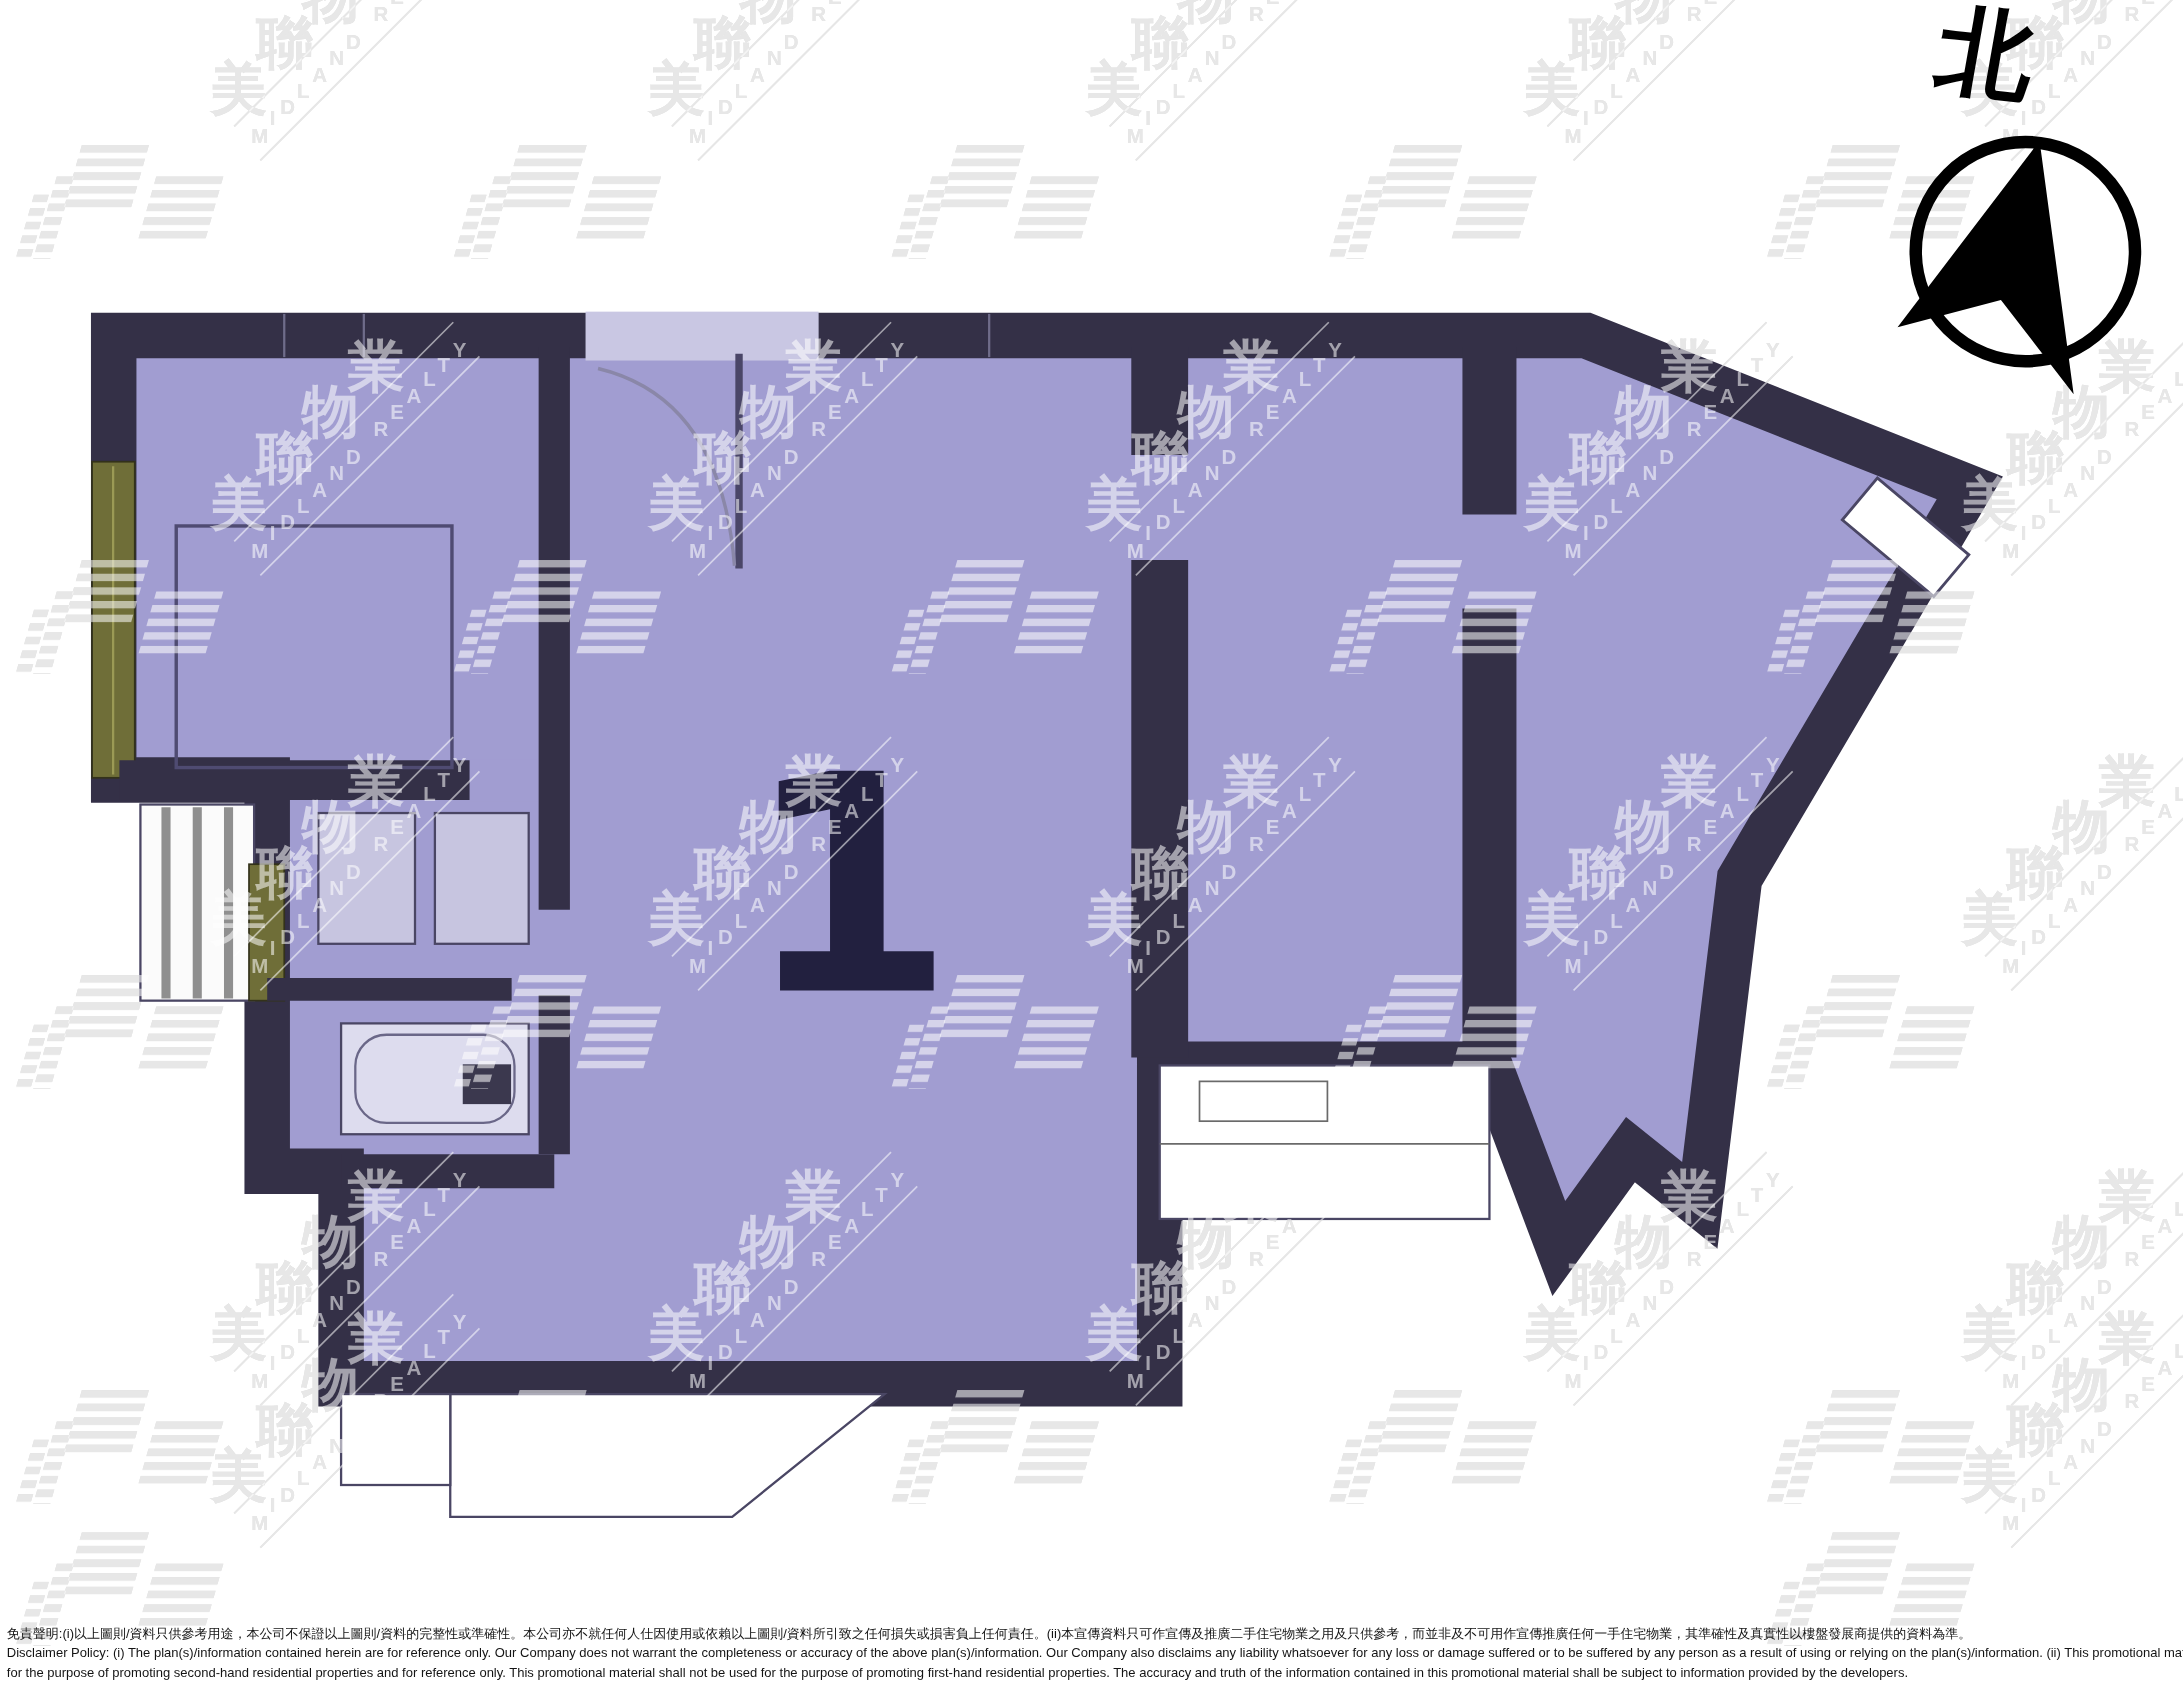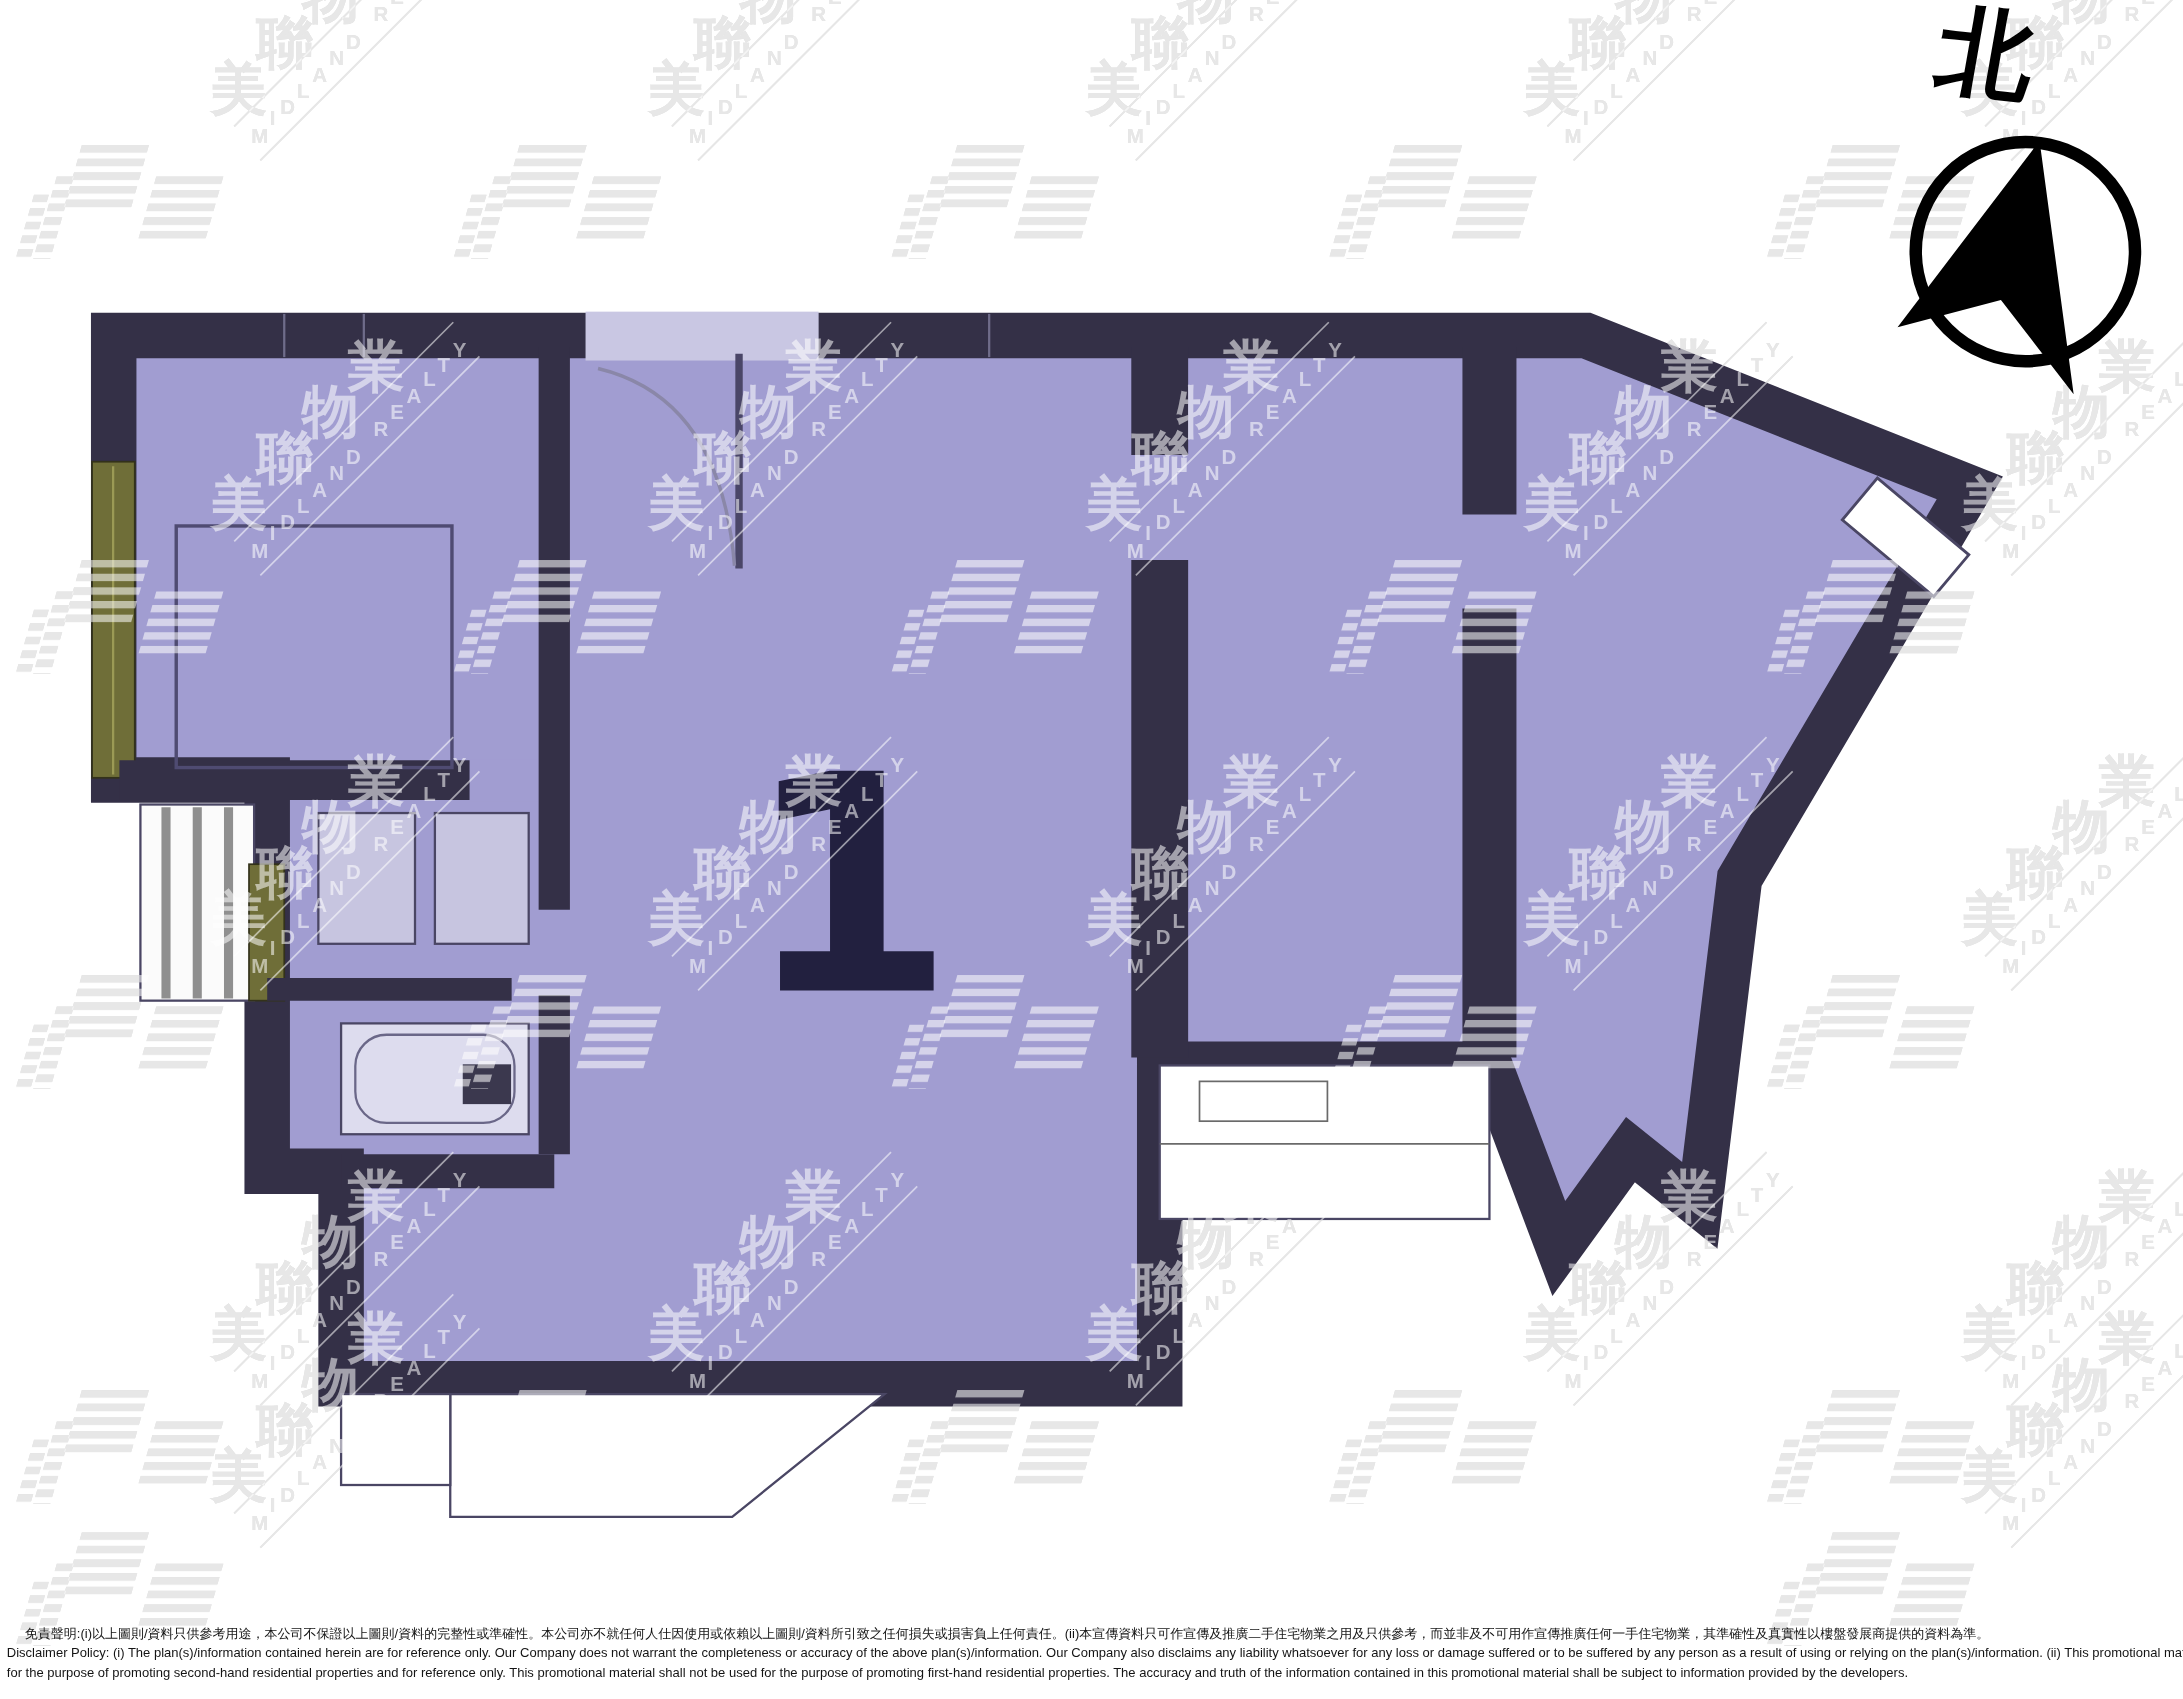--- a/index.html
+++ b/index.html
@@ -26,21 +26,21 @@
   
   .compass{position:absolute;left:1893px;top:5.7px;width:279px;height:409px;}
   .north-label{
     position:absolute;left:45px;top:0;font-size:96px;font-weight:bold;color:#000;
     transform:rotate(6deg) skewX(-4deg);line-height:1;
   }
   .compass-icon{position:absolute;left:0;top:105px;width:267px;height:296px;}
 
   
   .disclaimer{position:absolute;left:6.8px;top:1624px;width:2176px;color:#141414;}
-  .dz{font-size:13px;line-height:19.3px;white-space:nowrap;margin-left:18px;}
+  .dz{font-size:13px;line-height:19.3px;white-space:nowrap;}
   .de{font-size:13px;line-height:19.3px;white-space:nowrap;}
 </style>
 </head>
 <body>
 
 <div class="stage">
 
   <svg class="layer" id="wm-gray" viewBox="0 0 3840 2990" xmlns="http://www.w3.org/2000/svg">
       <defs>
         <pattern id="wm-stripe-gray" width="12" height="24" patternUnits="userSpaceOnUse">

